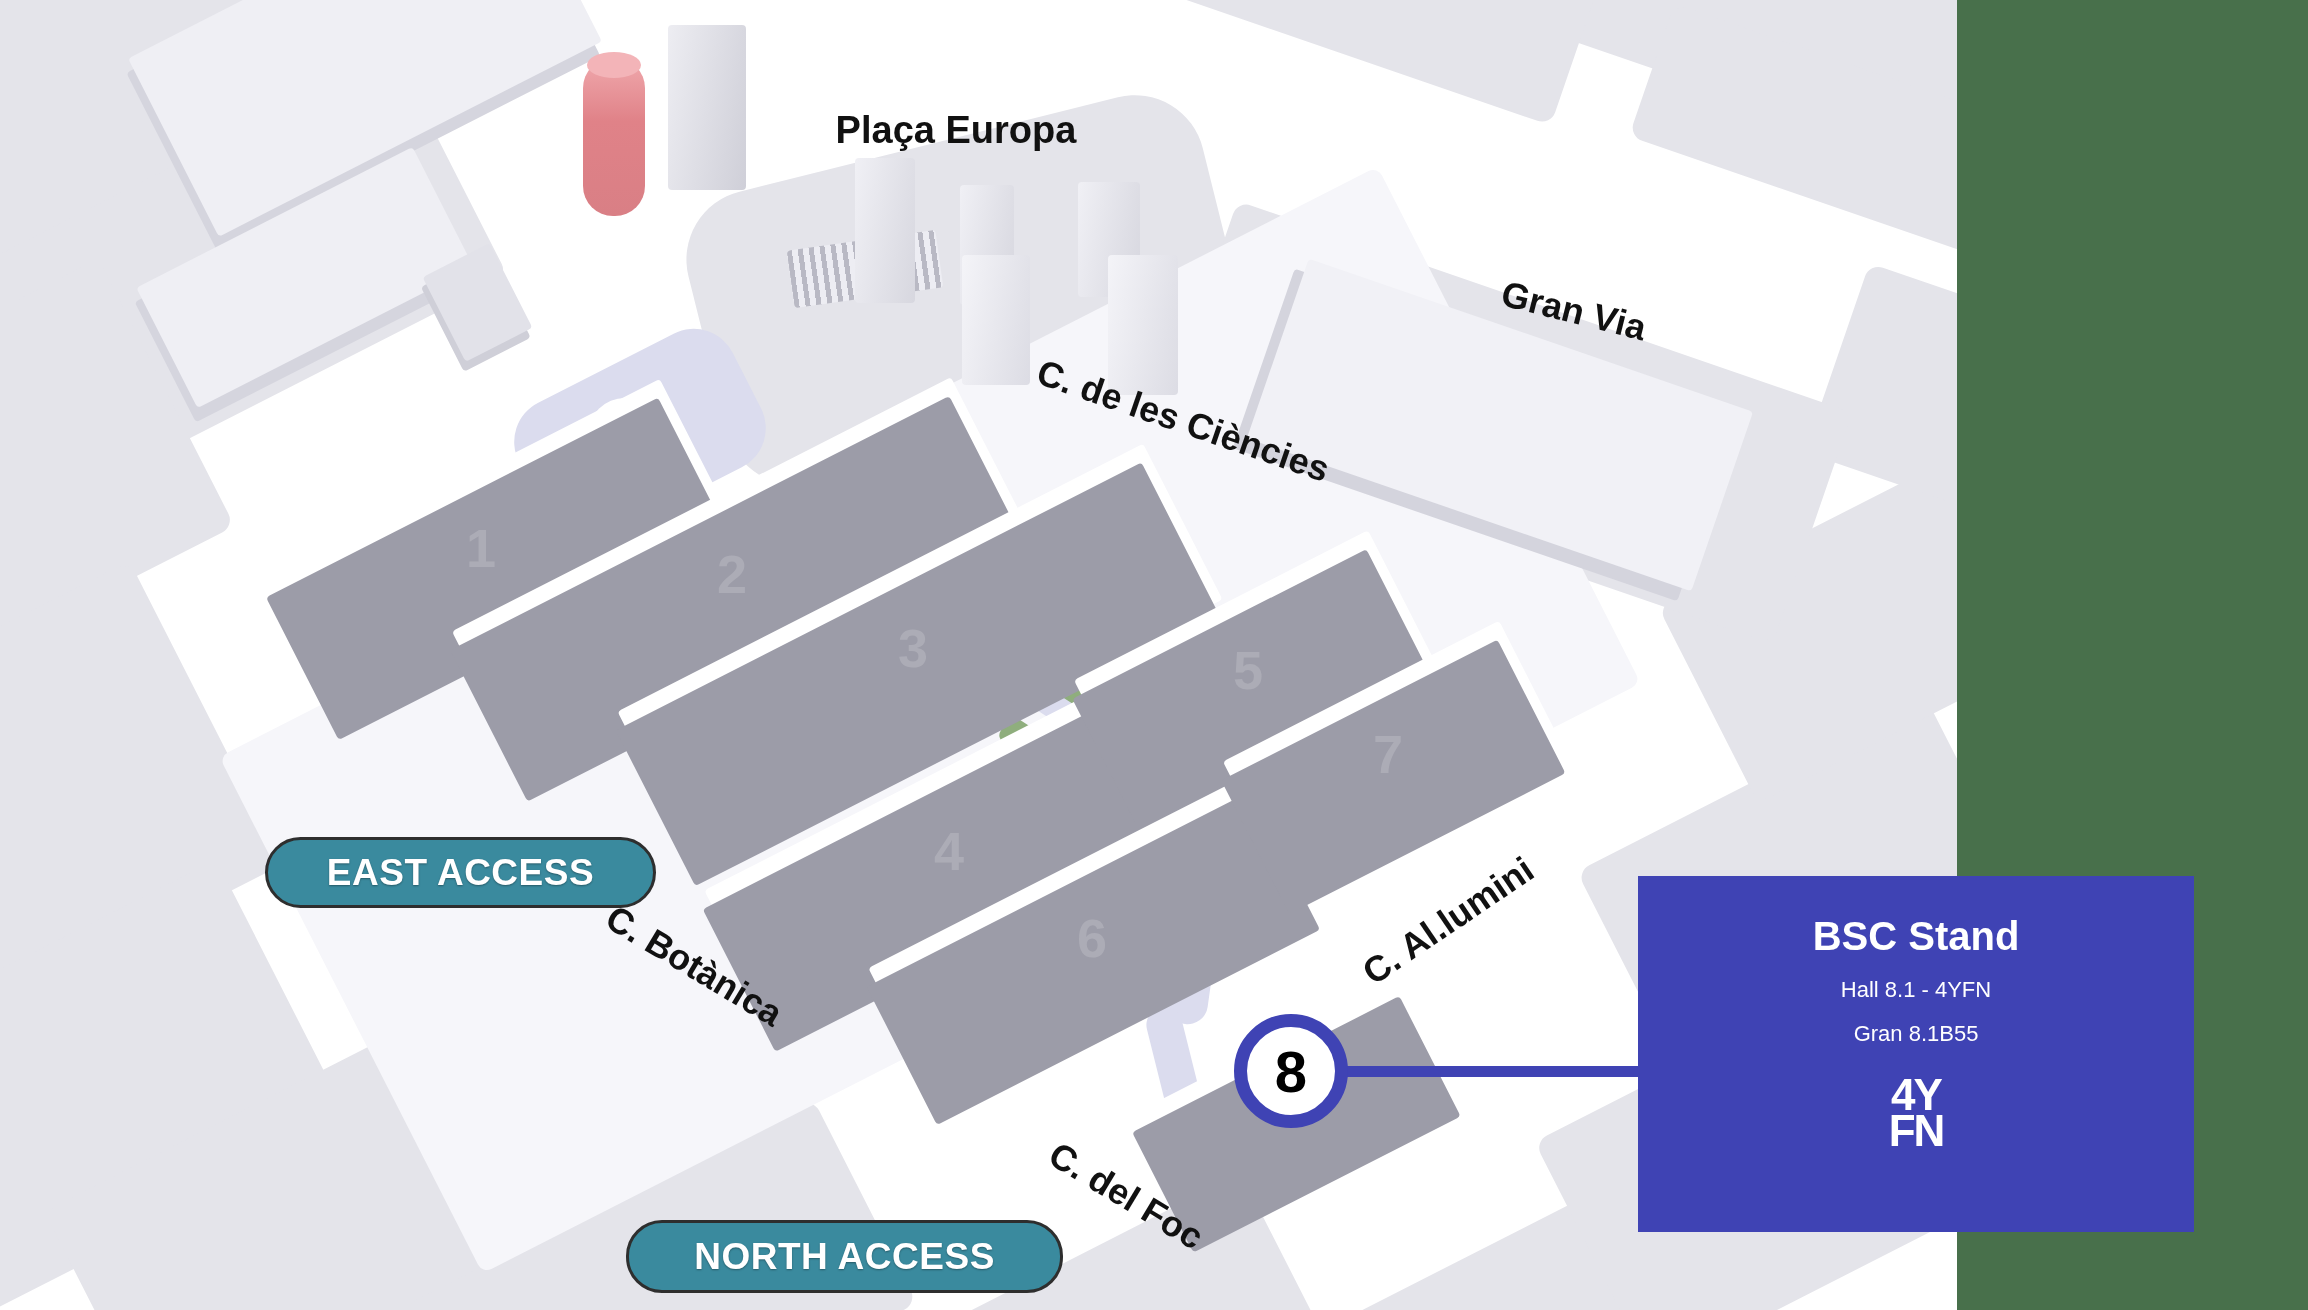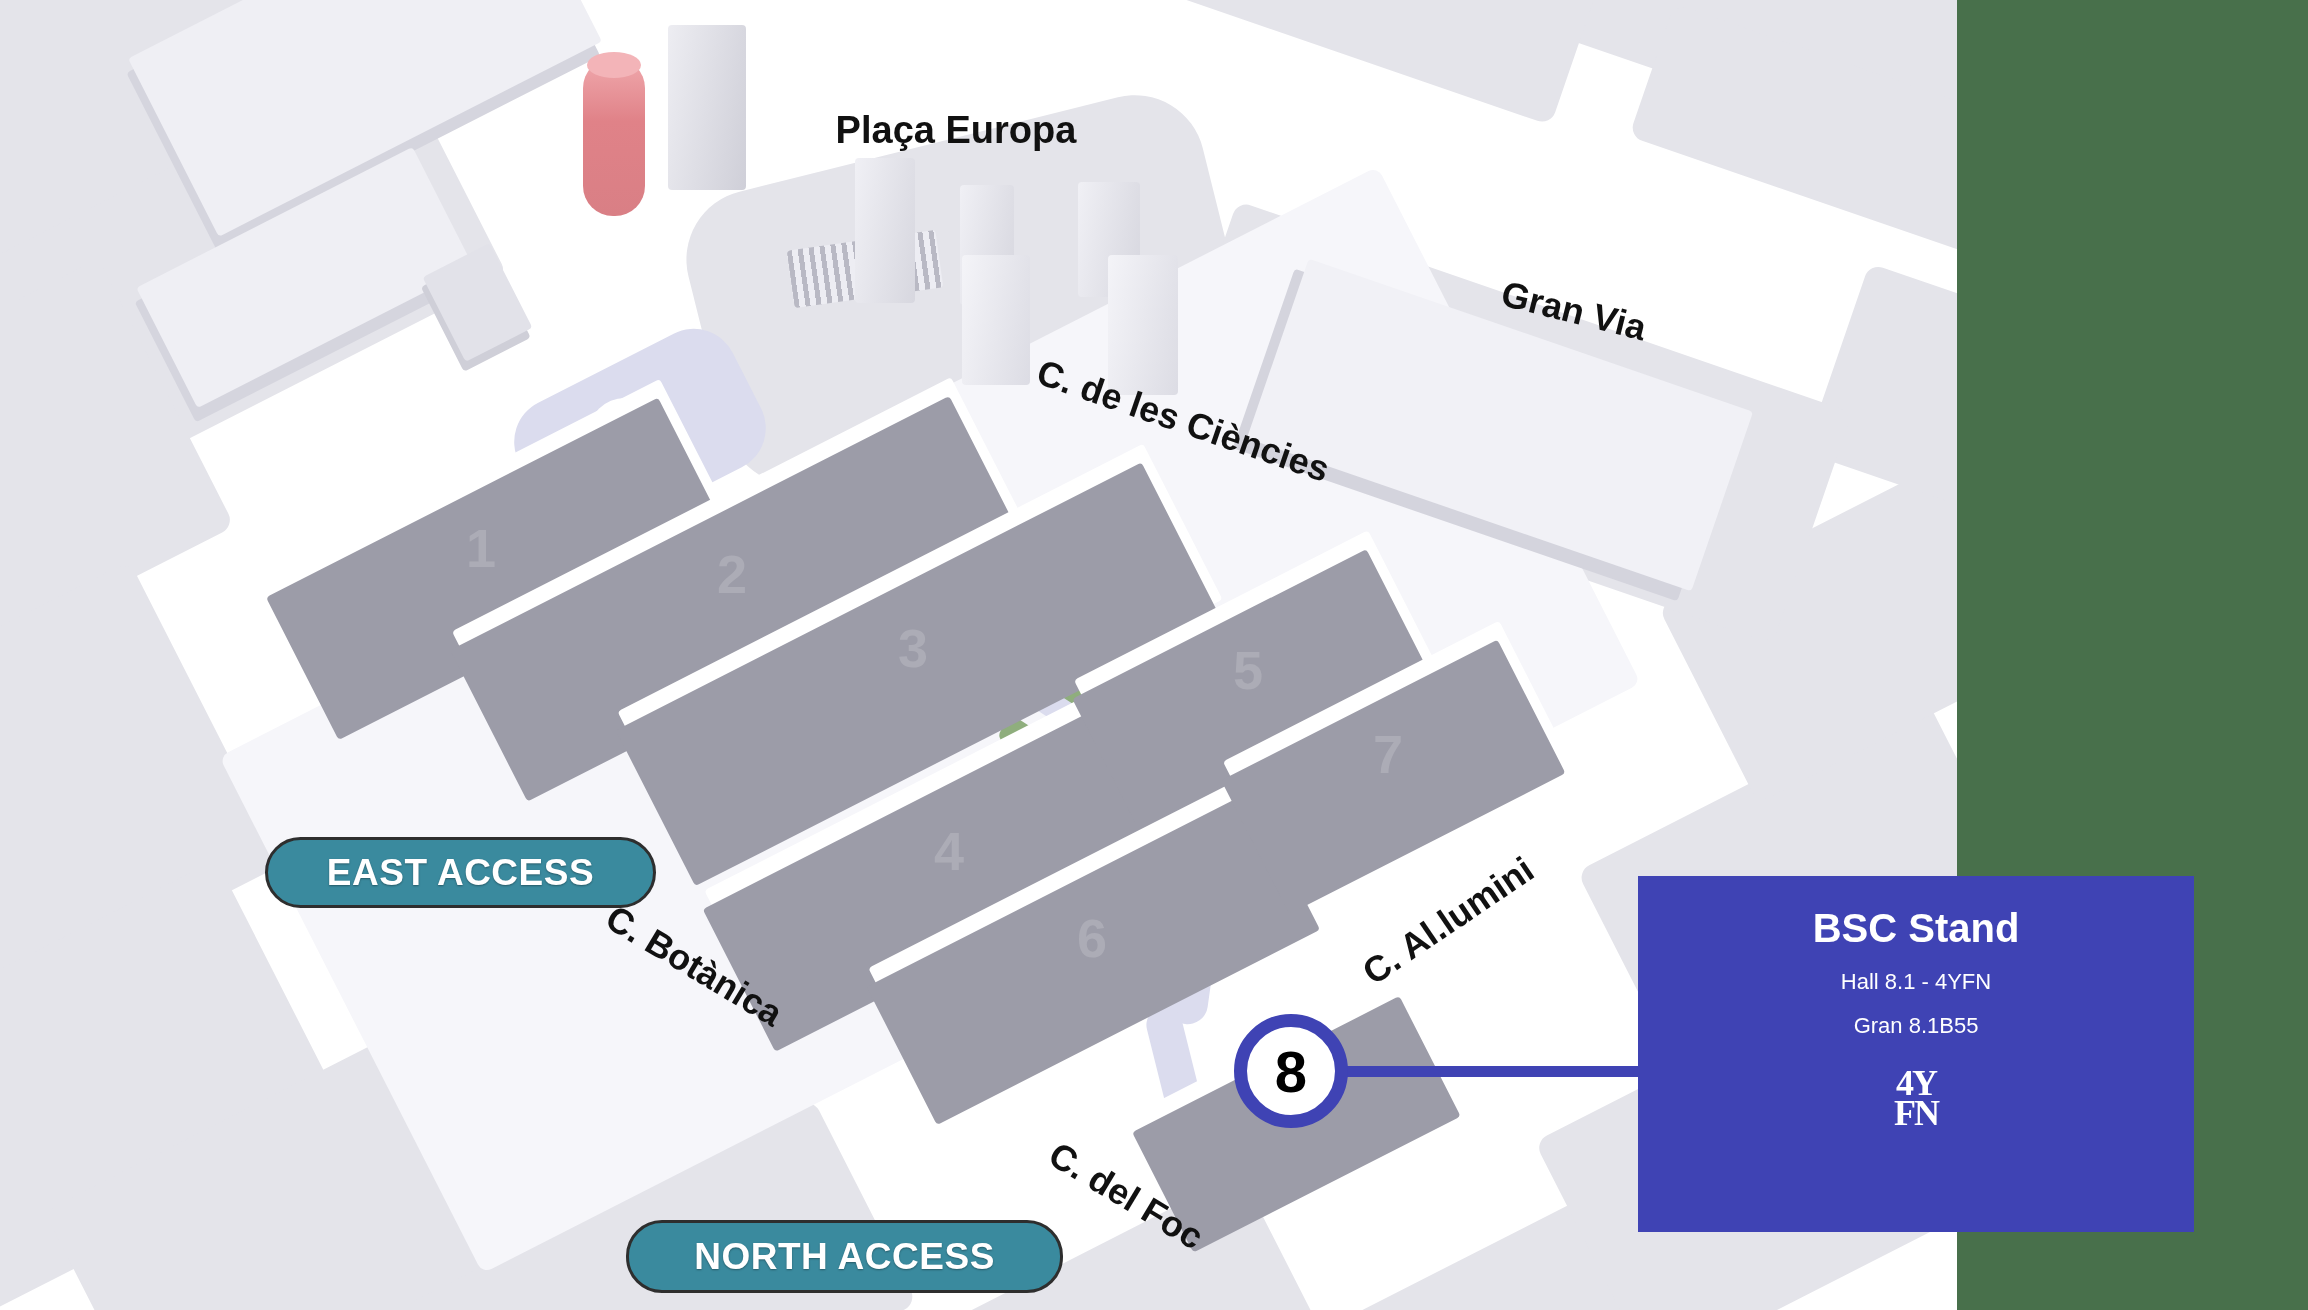--- a/index.html
+++ b/index.html
@@ -43,24 +43,24 @@
   .marker-line{position:absolute;z-index:16;background:var(--accent,#3F43B4);
                height:11px;}
   .marker-circle{position:absolute;z-index:17;background:#fff;
                  border:13px solid var(--accent,#3F43B4);border-radius:50%;
                  display:flex;align-items:center;justify-content:center;
                  color:#000;font-weight:700;font-size:58px;}
 
   .callout{position:absolute;z-index:20;background:var(--accent,#3F43B4);
            color:#fff;display:flex;flex-direction:column;align-items:center;
            justify-content:flex-start;text-align:center;}
-  .callout .title{font-size:40px;font-weight:700;margin-top:30px;}
+  .callout .title{font-size:40px;font-weight:700;margin-top:38px;}
   .callout .line{font-size:22px;font-weight:400;margin-top:18px;}
-  .callout .logo{margin-top:30px;font-weight:700;font-size:36px;
-                 line-height:.82;letter-spacing:-2px;font-family:Liberation Serif, serif;}
+  .callout .logo{margin-top:30px;font-weight:700;font-size:44px;
+                 line-height:.82;letter-spacing:-2px;}
 
   
   .ring{position:absolute;border-radius:50%;}
 </style>
 </head>
 <body>
 
 <div class="map-area">
 
   <div class="blk" style="left:-120px;top:-140px;width:640px;height:300px;transform:rotate(-27deg);"></div>

